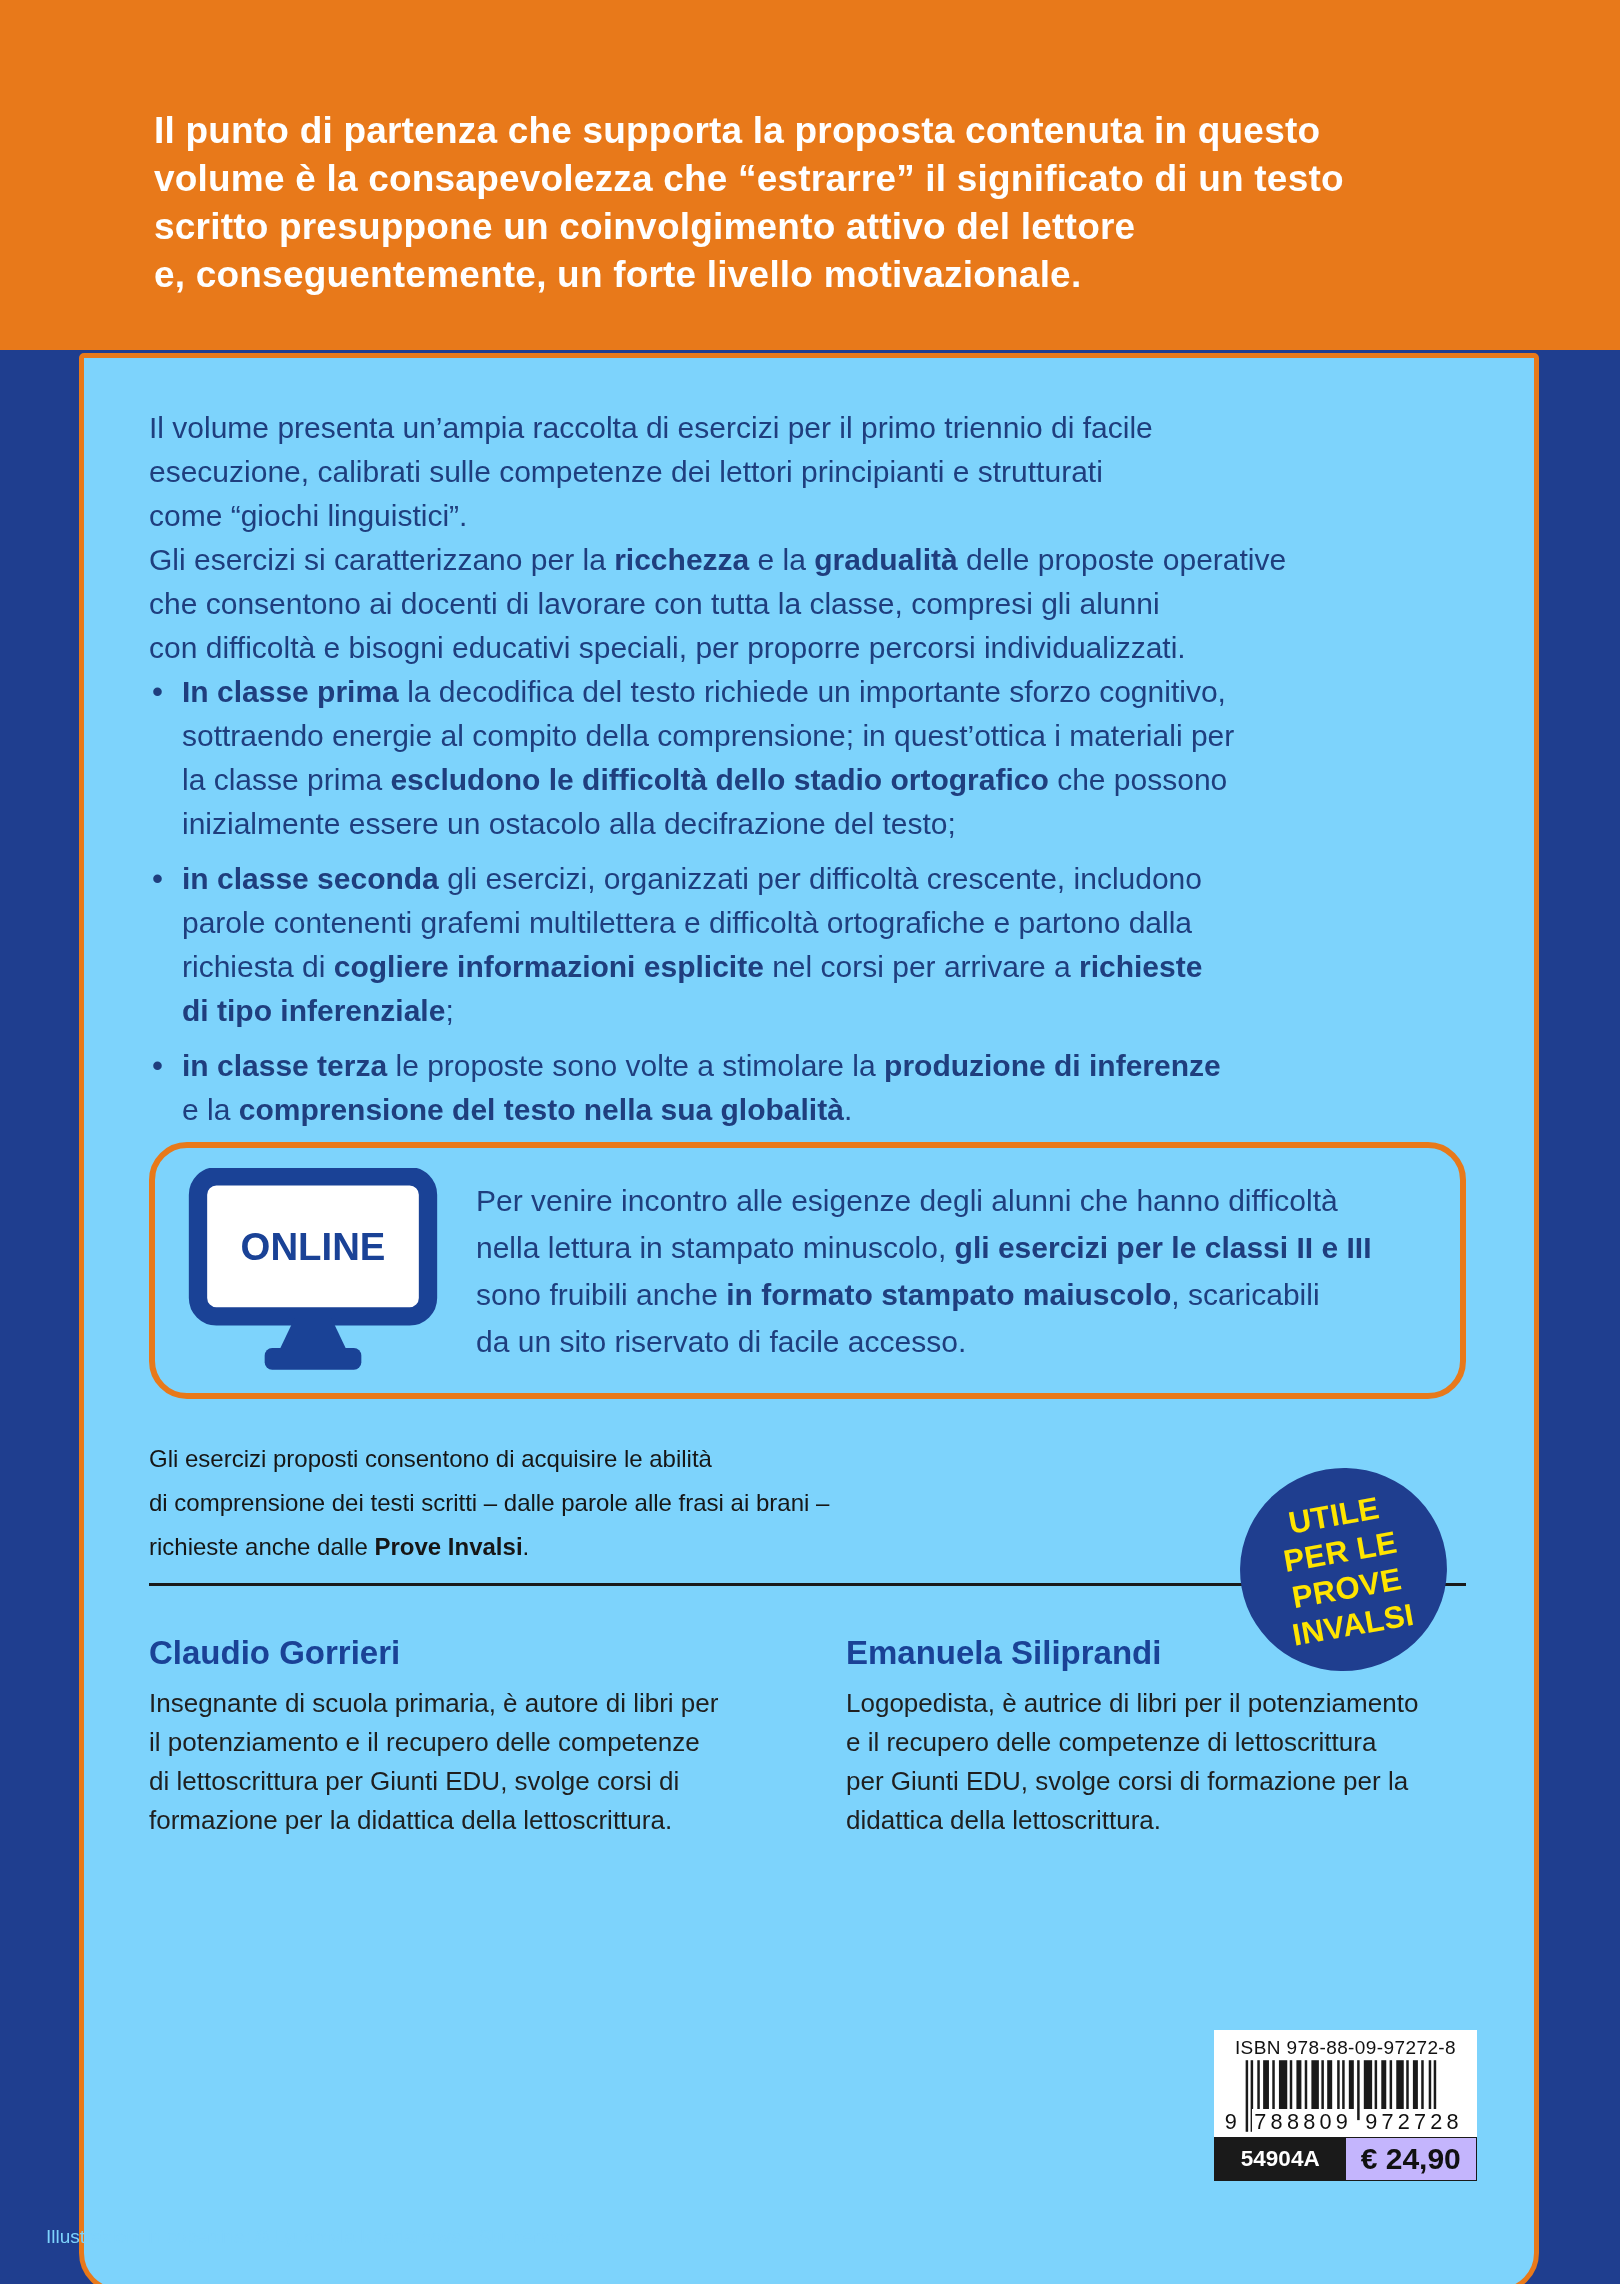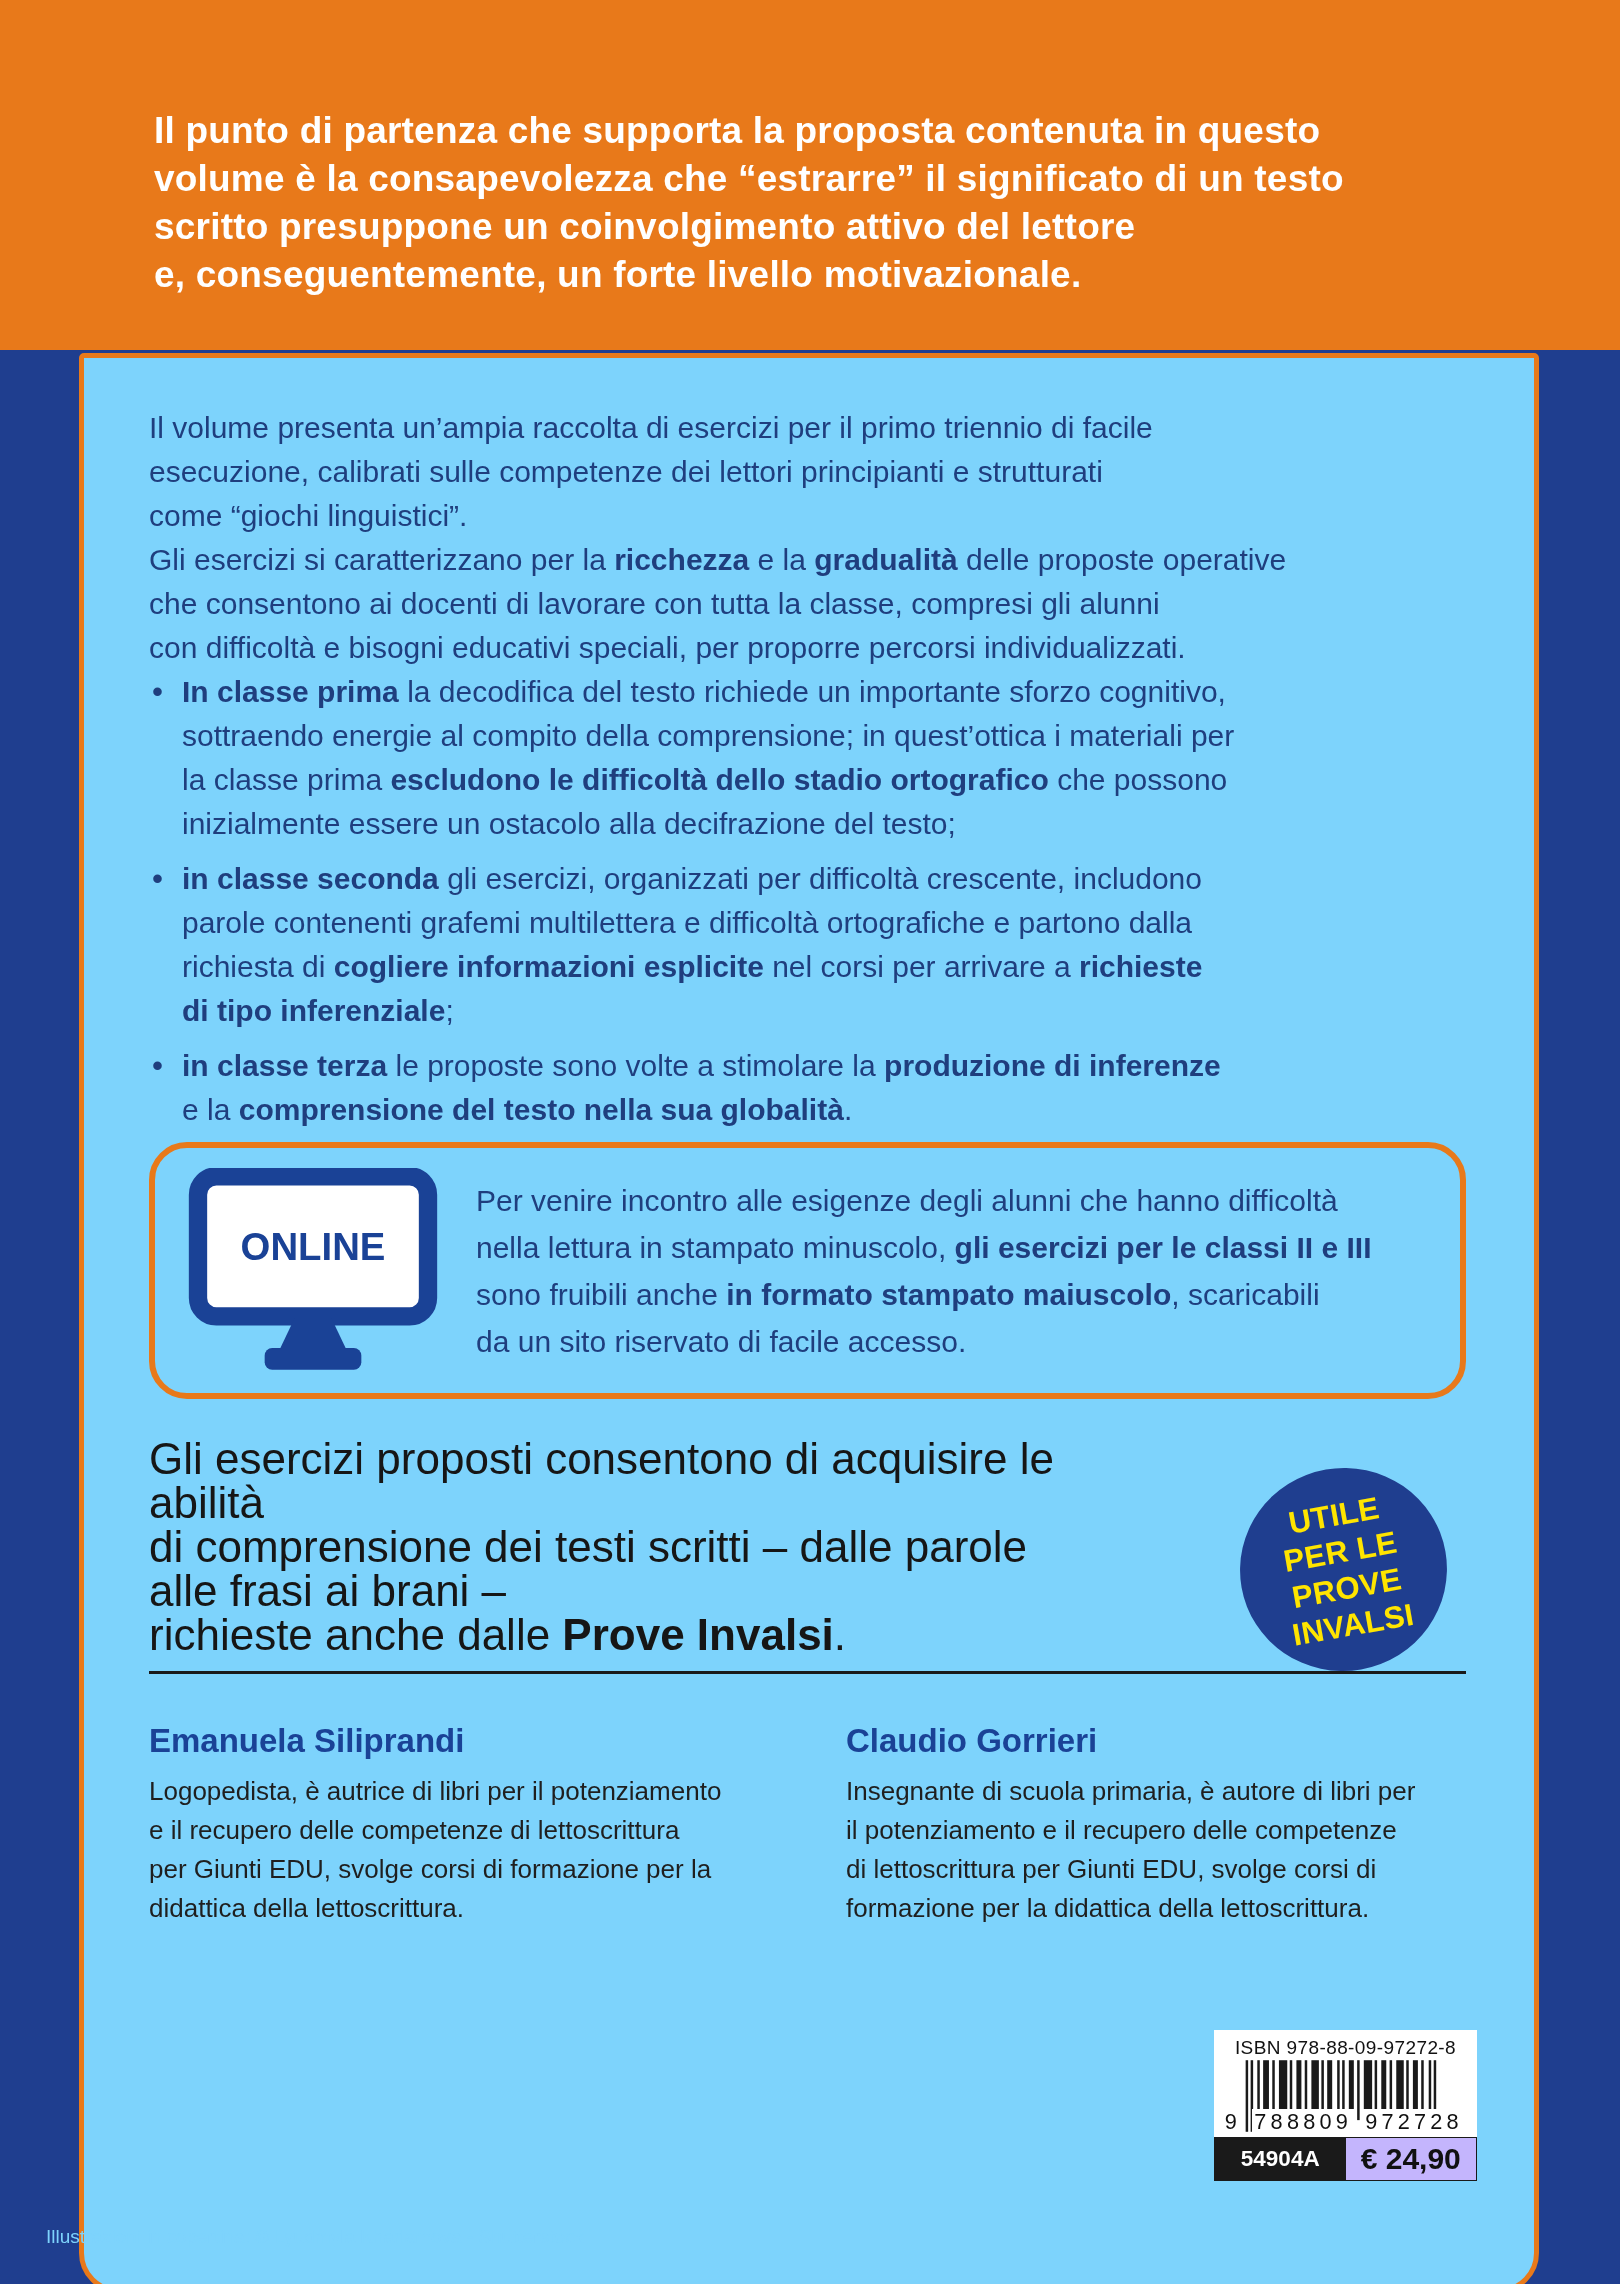--- a/index.html
+++ b/index.html
@@ -54,21 +54,21 @@
     border:6.7px solid #E8791A;border-radius:38px;
     min-height:250px;
     display:flex;align-items:center;gap:38px;
     padding:20px 30px 20px 33px;
   }
   .monitor{flex:0 0 auto;}
   .online-text{color:#1F3E7E;font-size:30px;line-height:47px;}
 
   
   .invalsi-para{
-    margin:38px 0 5px 0;color:#161616;font-size:44px;line-height:44px;
+    margin:38px 0 5px 0;color:#161616;font-size:24px;line-height:44px;
     max-width:958px;
   }
   .rule{
     margin-top:13.3px;height:3.3px;background:#1A1A1A;border:none;width:100%;
   }
 
   
   .badge{
     position:absolute;left:1156px;top:1110px;width:207px;height:203px;
     background:#1F3E8F;border-radius:50%;
@@ -187,32 +187,32 @@
 
   <div class="badge">
     <div class="badge-txt pre">UTILE
 PER LE
 PROVE
 INVALSI</div>
   </div>
 
   <div class="authors">
     <div class="author">
+      <p class="name">Claudio Gorrieri</p>
+      <p class="bio pre">Insegnante di scuola primaria, è autore di libri per
+il potenziamento e il recupero delle competenze
+di lettoscrittura per Giunti EDU, svolge corsi di
+formazione per la didattica della lettoscrittura.</p>
+    </div>
+    <div class="author">
       <p class="name">Emanuela Siliprandi</p>
       <p class="bio pre">Logopedista, è autrice di libri per il potenziamento
 e il recupero delle competenze di lettoscrittura
 per Giunti EDU, svolge corsi di formazione per la
 didattica della lettoscrittura.</p>
-    </div>
-    <div class="author">
-      <p class="name">Claudio Gorrieri</p>
-      <p class="bio pre">Insegnante di scuola primaria, è autore di libri per
-il potenziamento e il recupero delle competenze
-di lettoscrittura per Giunti EDU, svolge corsi di
-formazione per la didattica della lettoscrittura.</p>
     </div>
   </div>
 </div>
 
 <div class="barcode-box">
   <div class="bc-top">
     <div class="bc-isbn">ISBN 978-88-09-97272-8</div>
     <svg class="bc-bars" width="223" height="72" viewBox="0 0 268 86">
       <g fill="#1A1A1A">
         <rect x="14" y="0" width="3" height="86"></rect>

